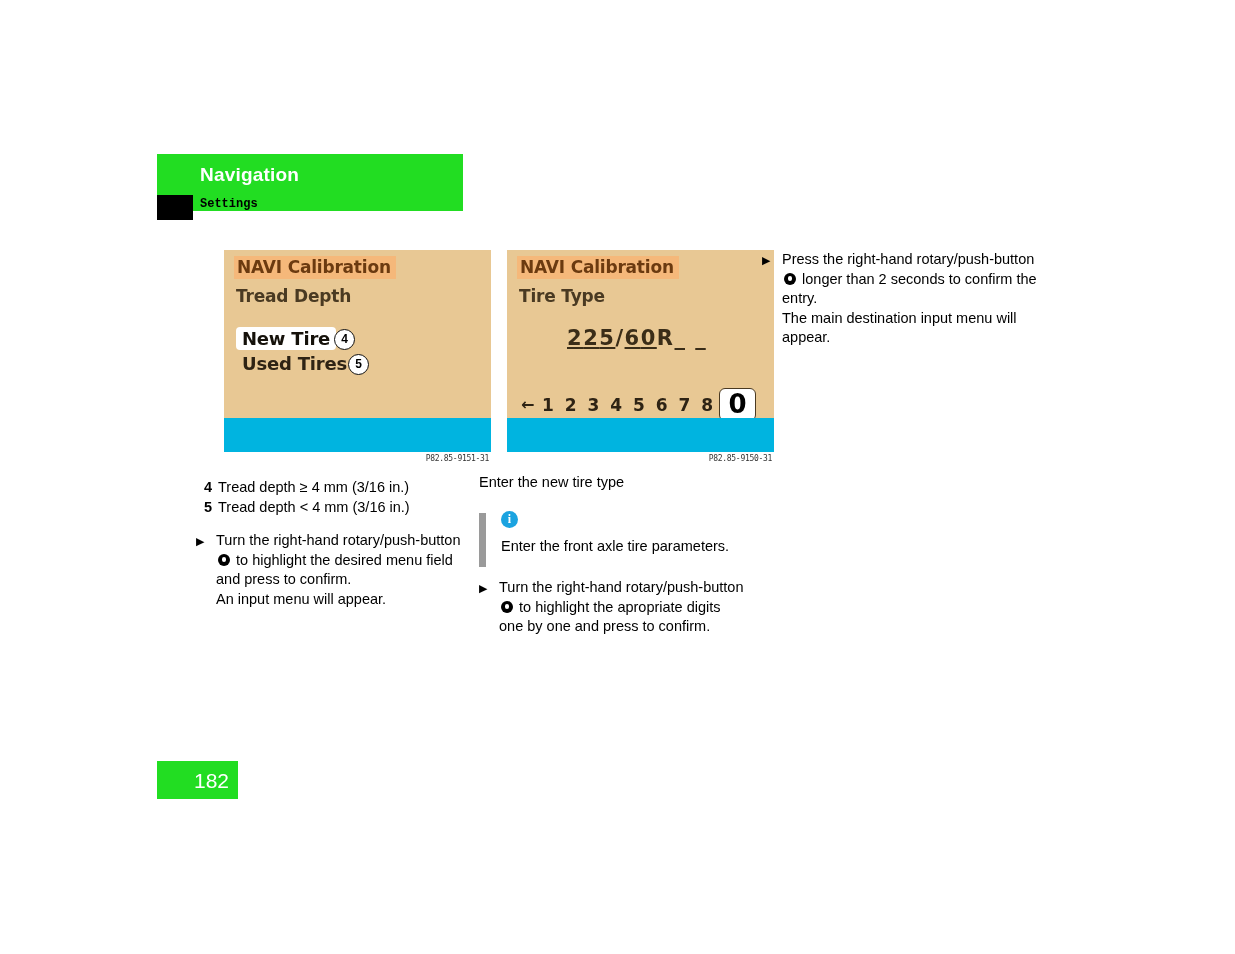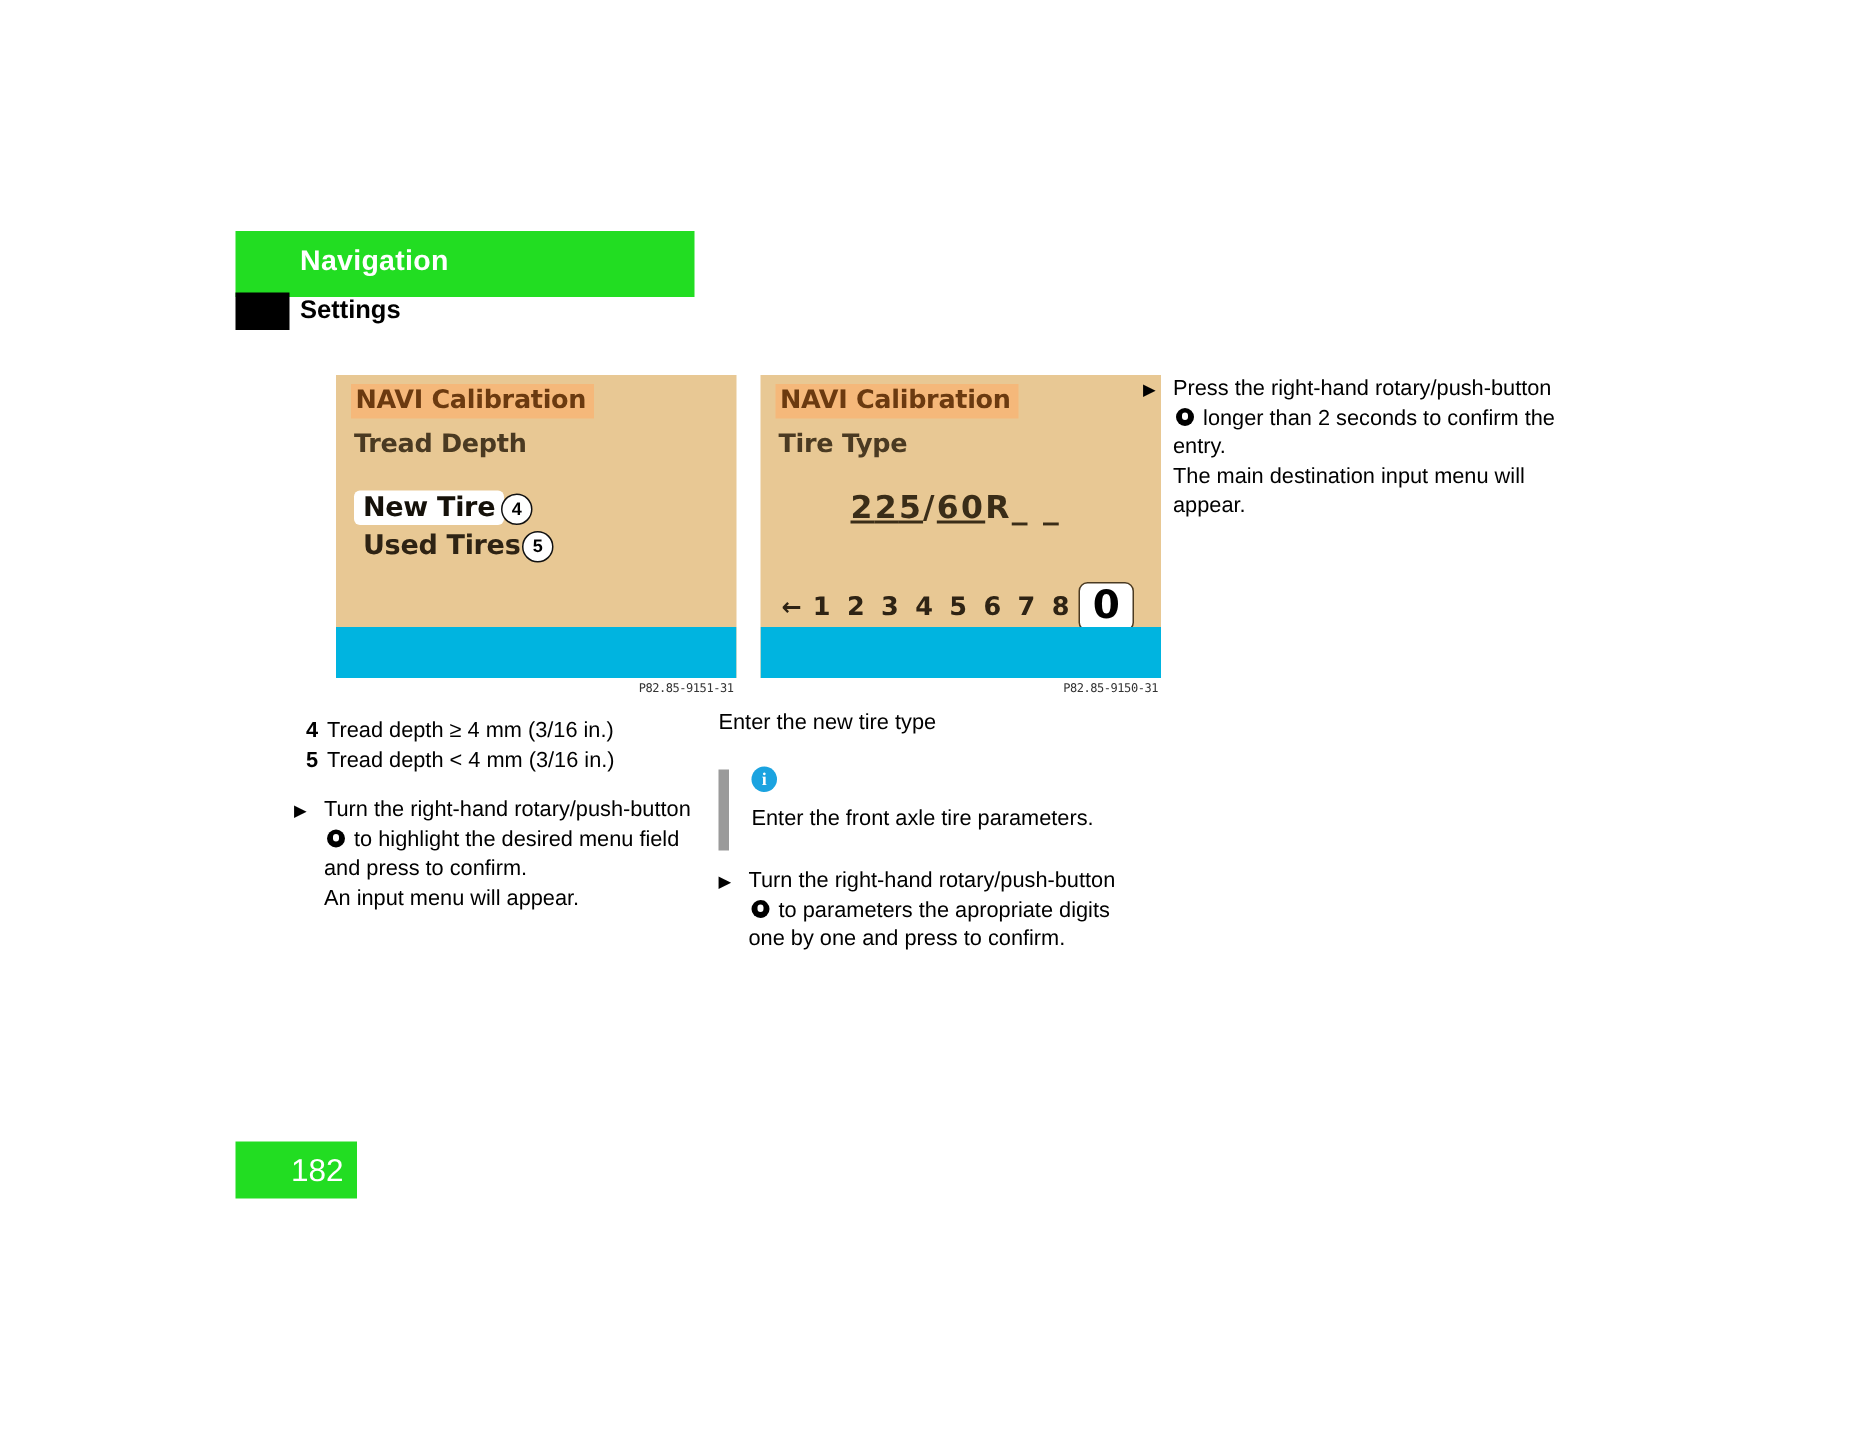--- a/index.html
+++ b/index.html
@@ -15,21 +15,21 @@
     color: #000000;
     overflow: hidden;
   }
 
   
   #chapter-header {
     position: absolute;
     left: 157px;
     top: 154px;
     width: 306px;
-    height: 44px;
+    height: 57px;
     background: #22dd22;
   }
   #chapter-title {
     position: absolute;
     left: 43px;
     top: 10px;
     font-size: 19px;
     font-weight: bold;
     color: #ffffff;
     letter-spacing: 0.2px;
@@ -46,23 +46,24 @@
     left: 0px;
     top: 0px;
     width: 36px;
     height: 25px;
     background: #000000;
   }
   #section-title {
     position: absolute;
     left: 43px;
     top: 2px;
-    font-size: 17px;
+    font-size: 12px;
     font-weight: bold;
     color: #000000;
+    font-family: Liberation Mono, monospace;
   }
 
   
   .col {
     position: absolute;
     top: 250px;
   }
   #col-left  { left: 196px; width: 268px; }
   #col-mid   { left: 479px; width: 268px; }
   #col-right { left: 762px; width: 280px; }
@@ -371,21 +372,21 @@
   <div class="note">
     <div class="note-bar"></div>
     <div class="note-icon">i</div>
     <div class="note-text">Enter the front axle tire parameters.</div>
   </div>
 
   <div class="step" style="margin-top:22px;">
     <span class="step-bullet">▶</span>
     <span class="step-text"><span>Turn the right-hand rotary/push-button</span>
       <span class="rotary"></span>
-      <span>to parameters the apropriate digits one by one and press to confirm.</span></span>
+      <span>to highlight the apropriate digits one by one and press to confirm.</span></span>
   </div>
 </div>
 
 <div id="col-right" class="col">
   <div class="step" style="margin-top:0;">
     <span class="step-bullet">▶</span>
     <span class="step-text"><span>Press the right-hand rotary/push-button</span>
       <span class="rotary"></span>
       <span>longer than 2 seconds to confirm the entry.</span></span>
   </div>

